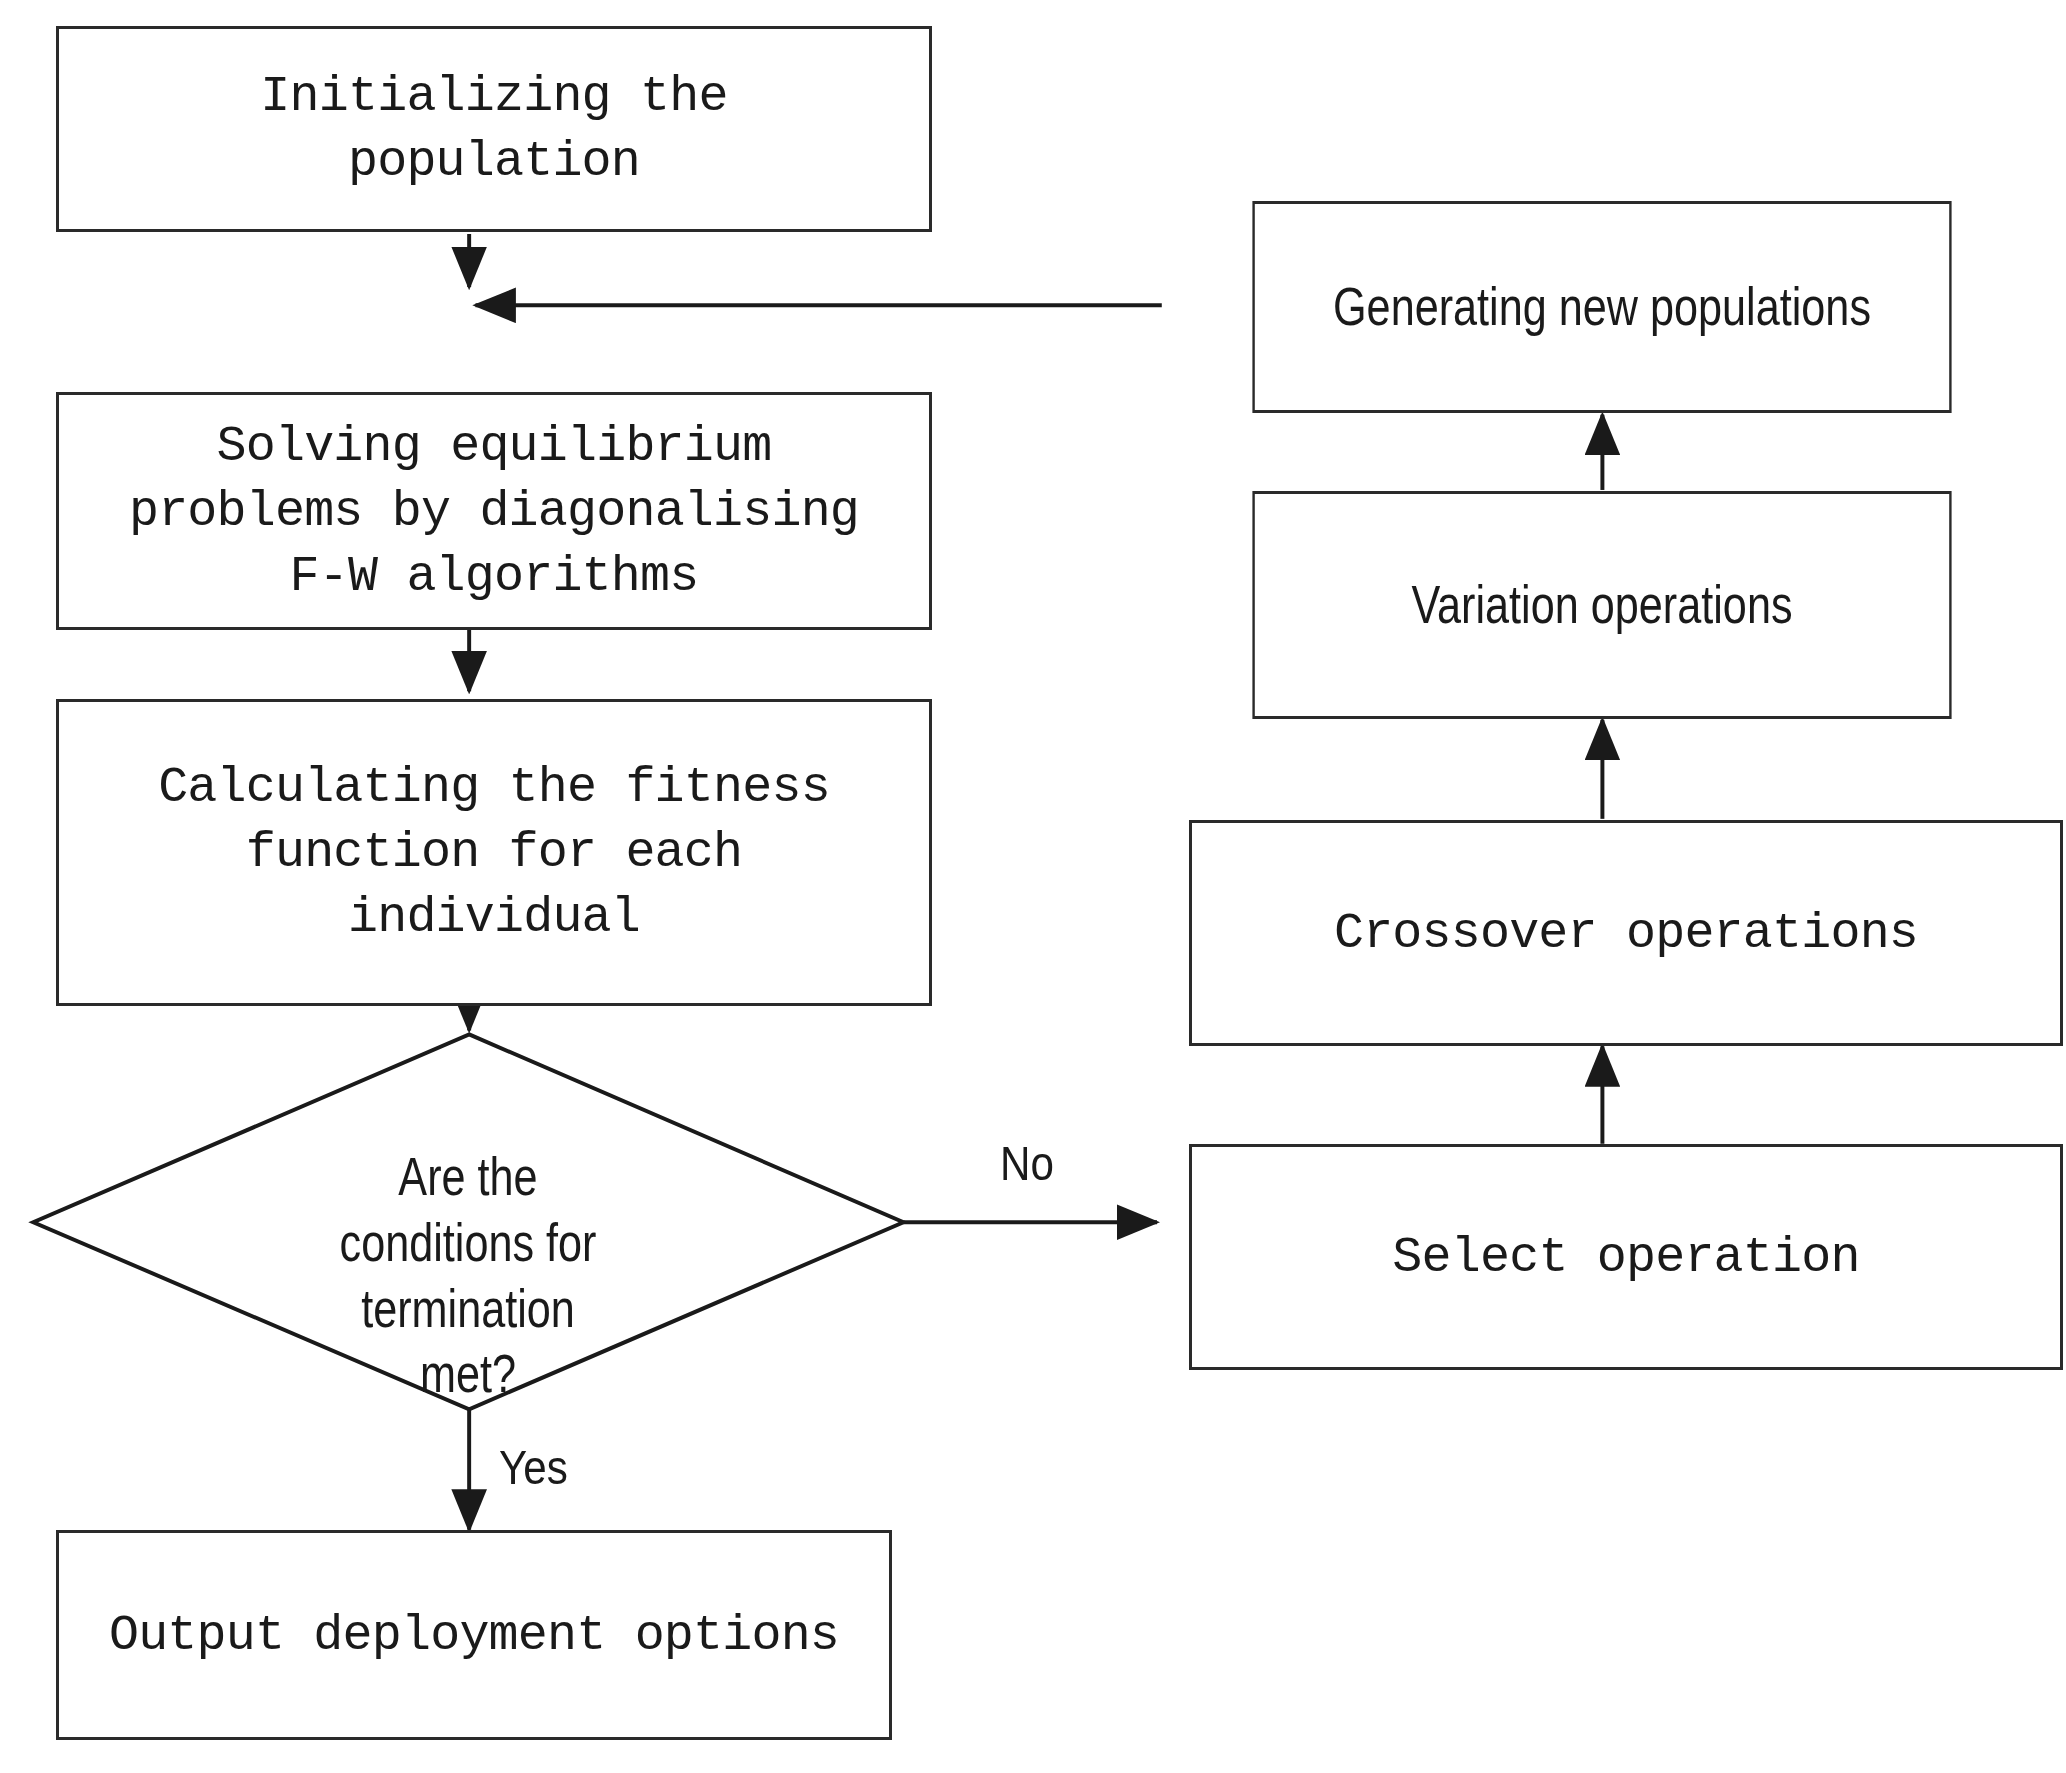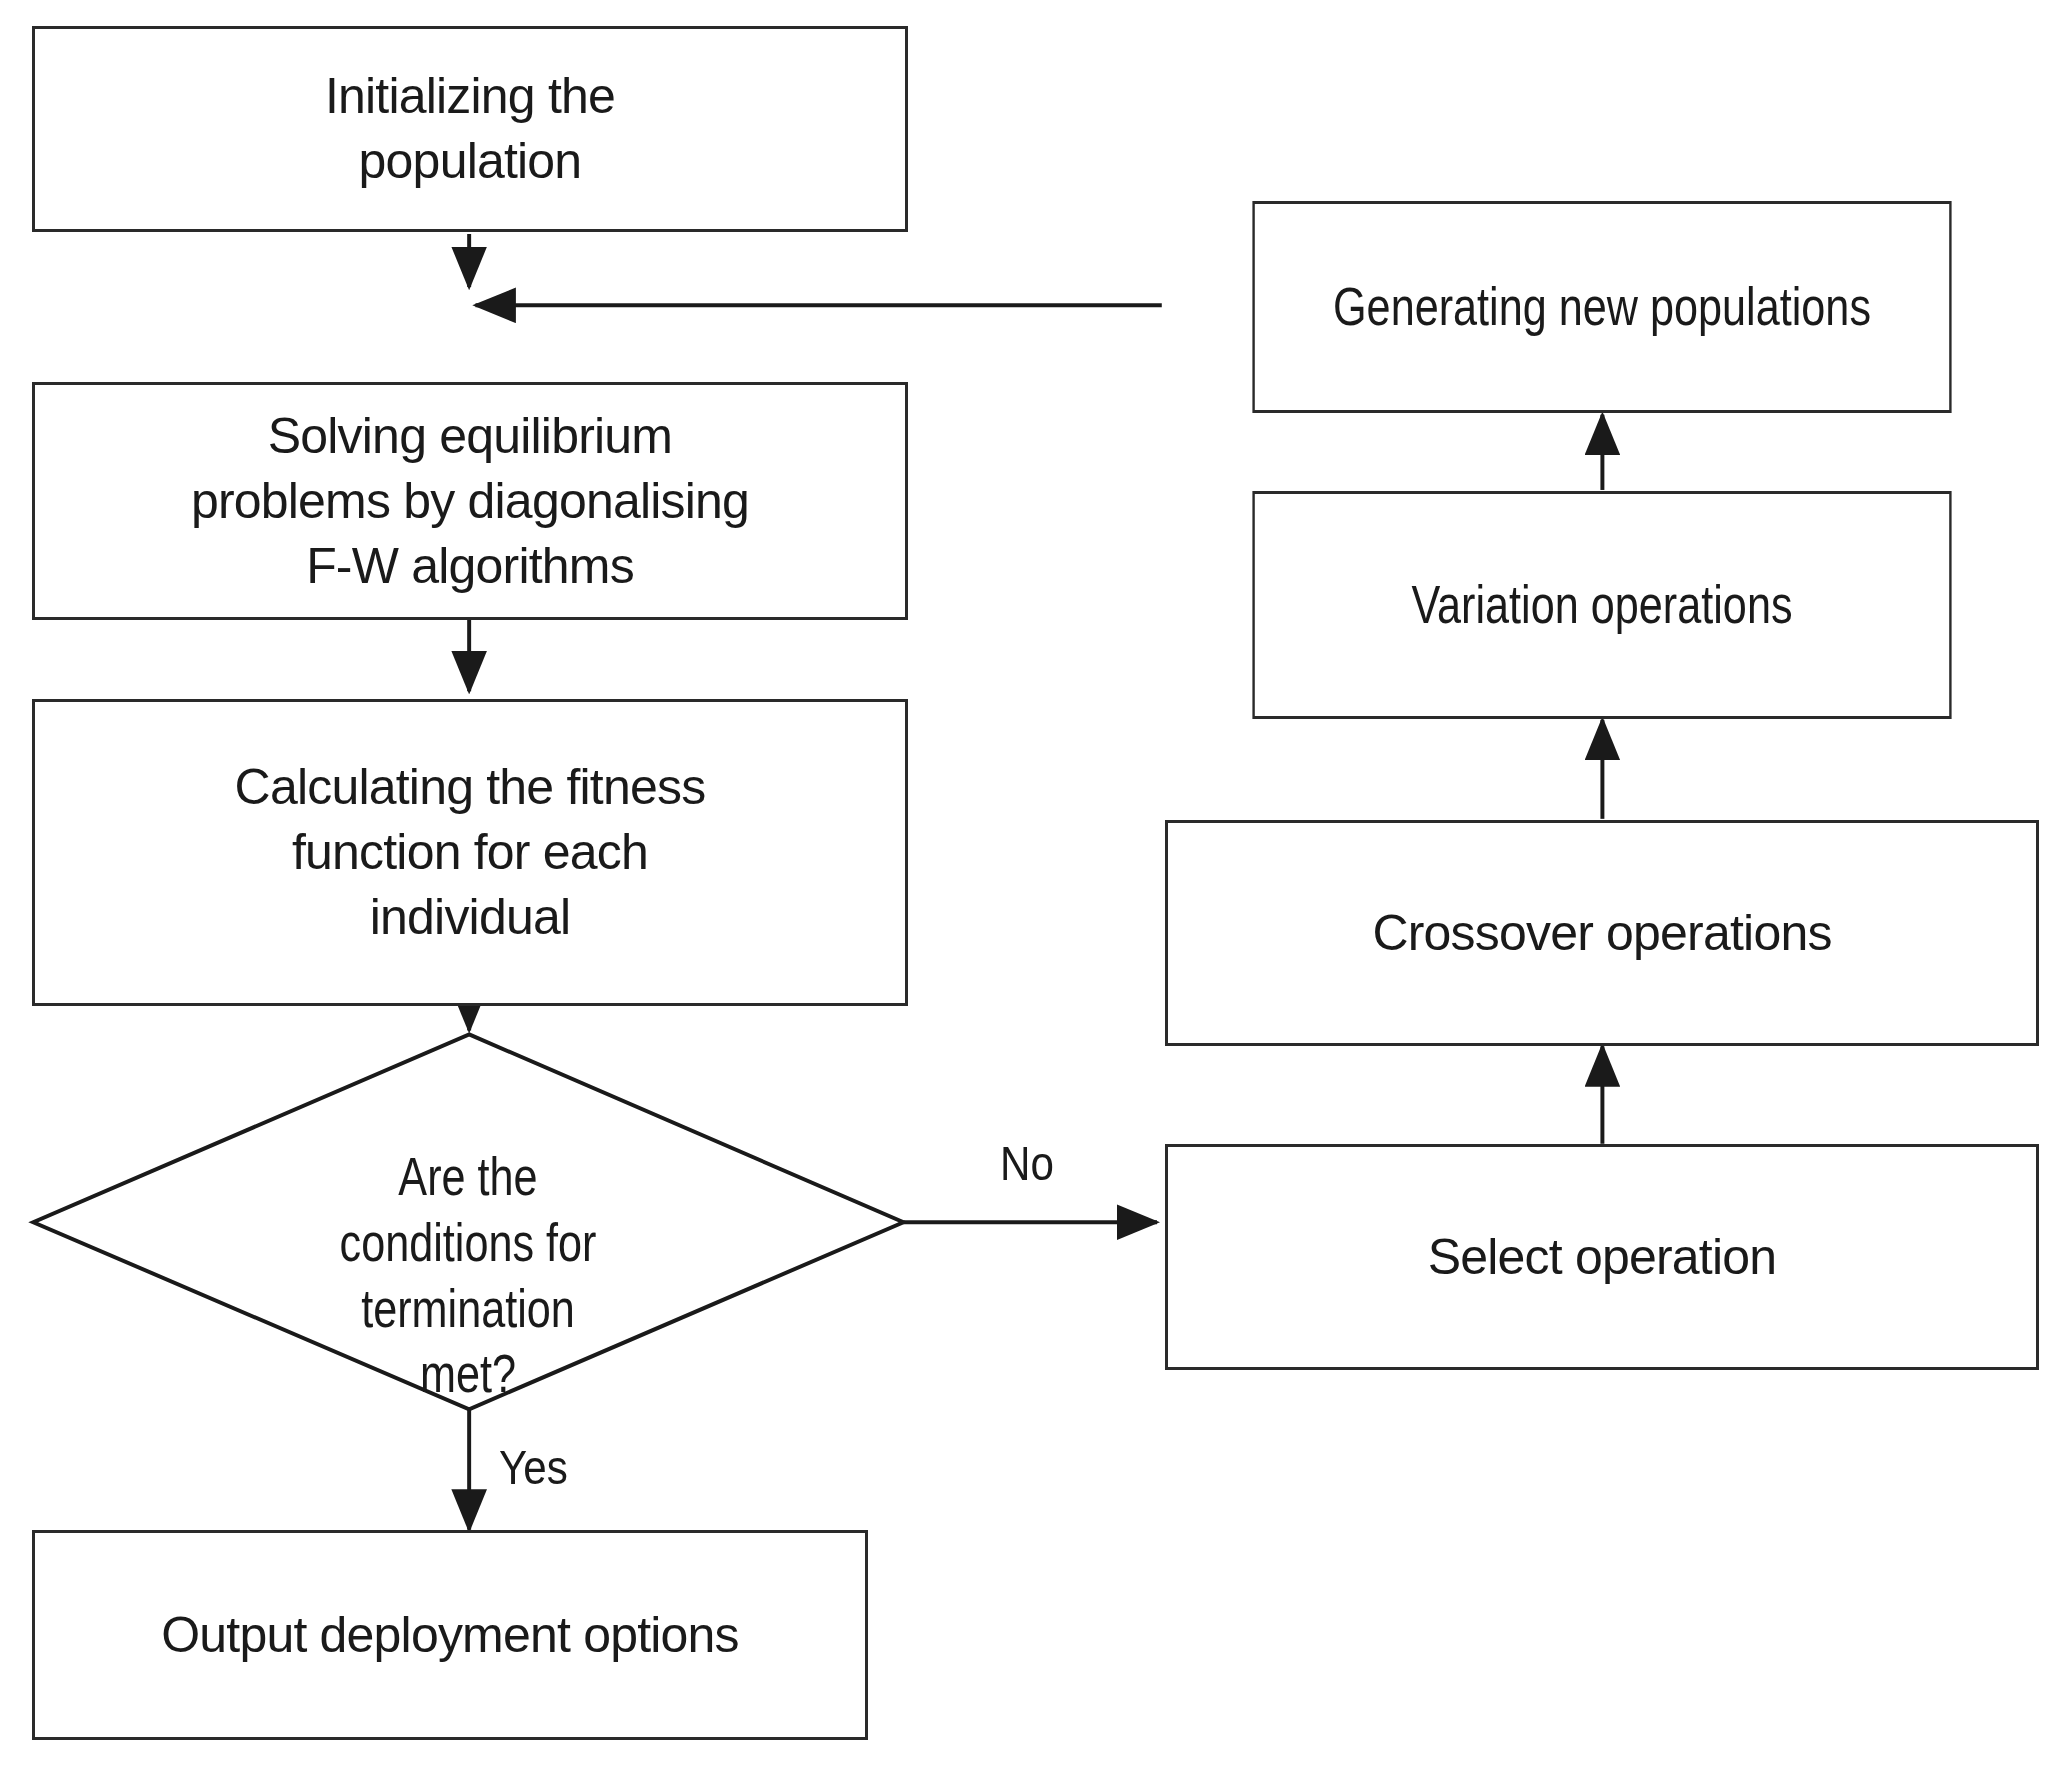--- a/index.html
+++ b/index.html
@@ -29,25 +29,26 @@
     align-items: center;
     justify-content: center;
     text-align: center;
     color: #1a1a1a;
   }
   .rect {
     border: 3.2px solid #2a2a2a;
     background: #ffffff;
   }
   .mono-label {
-    font-family: Liberation Sans, sans-serif;
+    font-family: Liberation Mono, monospace;
     font-size: 50px;
     line-height: 1.30;
     letter-spacing: -0.8px;
     white-space: pre-line;
+    margin-left: 24px;
   }
   .sans-label {
     font-family: "Liberation Sans", "DejaVu Sans", sans-serif;
     font-size: 54px;
     line-height: 1.22;
     transform: scaleX(0.80);
     transform-origin: center center;
     white-space: pre-line;
   }
   .diamond-wrap {
@@ -127,21 +128,21 @@
     <g>
       <polygon points="592,1305 1140,1542 592,1778 42,1542" fill="#ffffff" stroke="#1a1a1a" stroke-width="5"></polygon>
     </g>
   </svg>
 
   <div class="node rect mono-label" style="left:32px; top:26px; width:876px; height:206px;">
     <span>Initializing the
 population</span>
   </div>
 
-  <div class="node rect mono-label" style="left:32px; top:382px; width:876px; height:238px;text-align:center;">
+  <div class="node rect mono-label" style="left:32px; top:392px; width:876px; height:238px;text-align:center;">
     <span>Solving equilibrium
 problems by diagonalising
 F-W algorithms</span>
   </div>
 
   <div class="node rect mono-label" style="left:32px; top:699px; width:876px; height:307px;">
     <span>Calculating the fitness
 function for each
 individual</span>
   </div>

